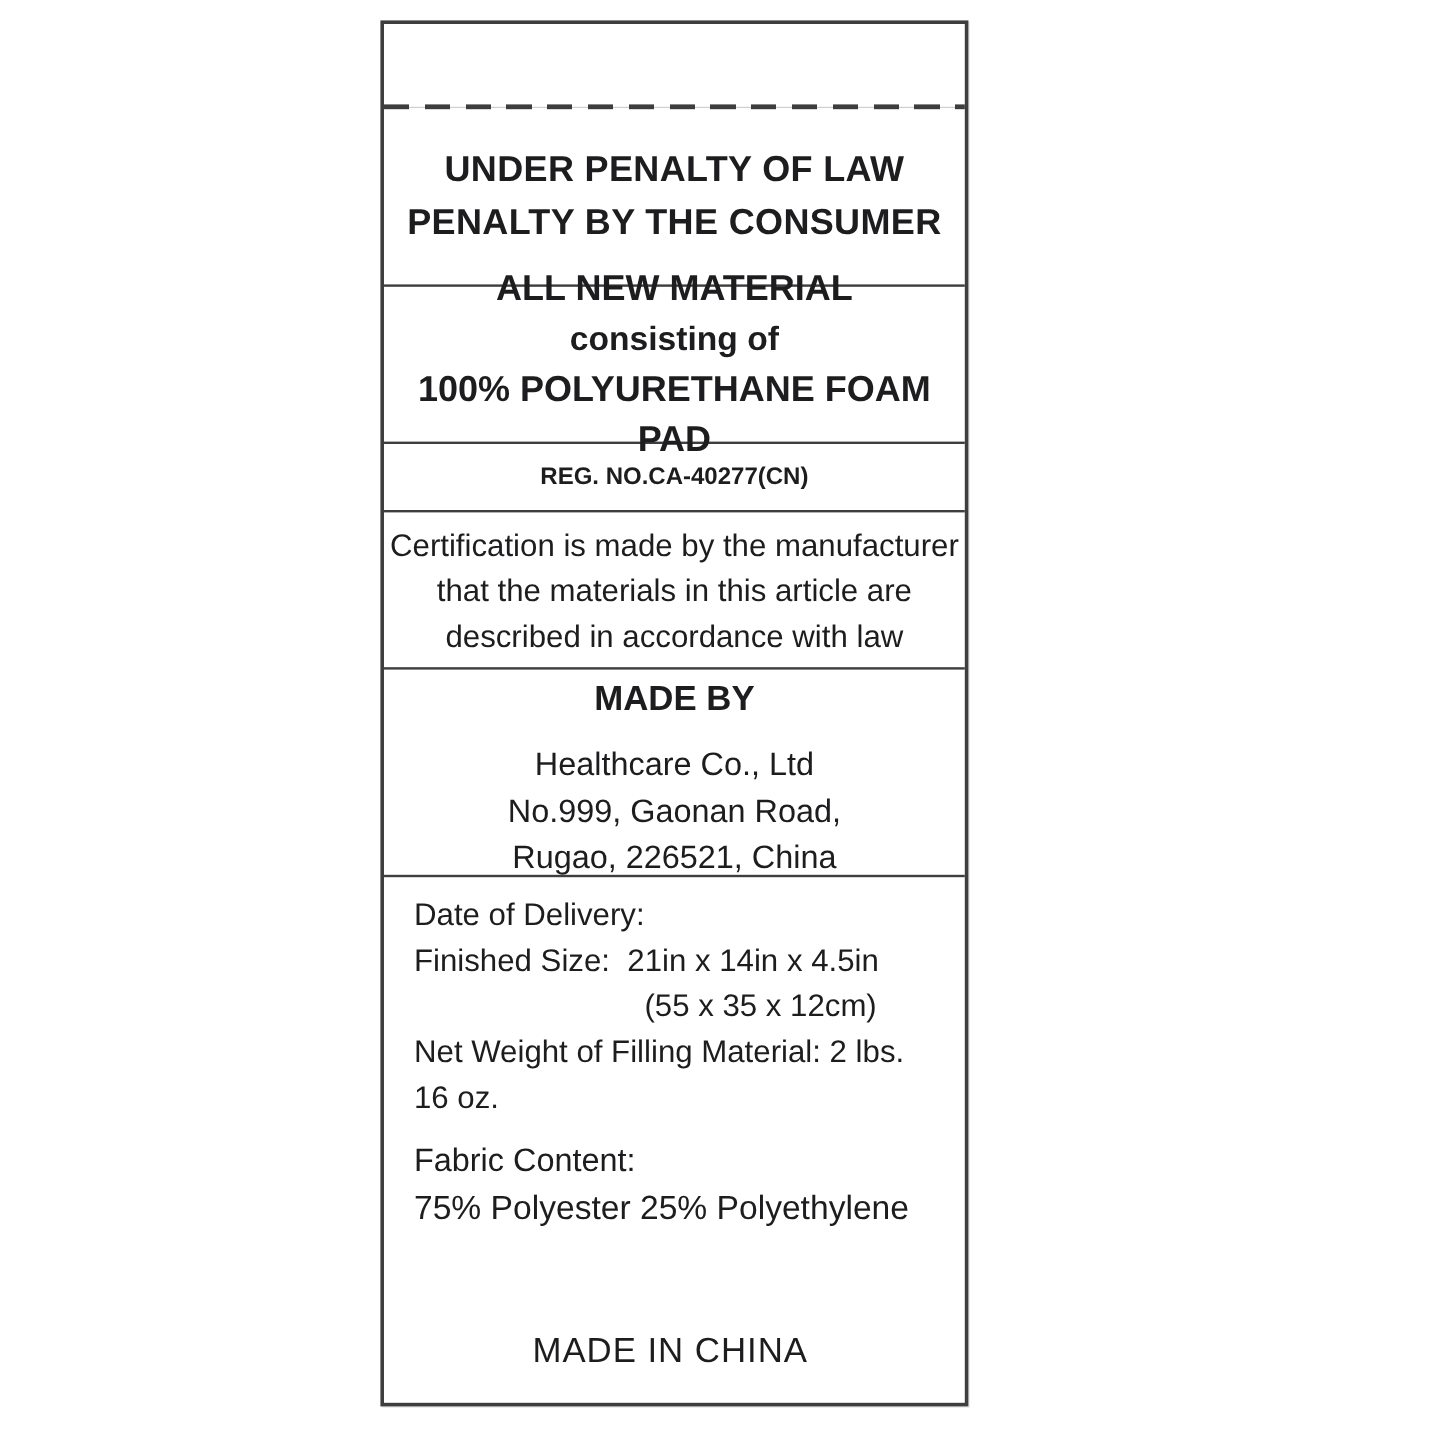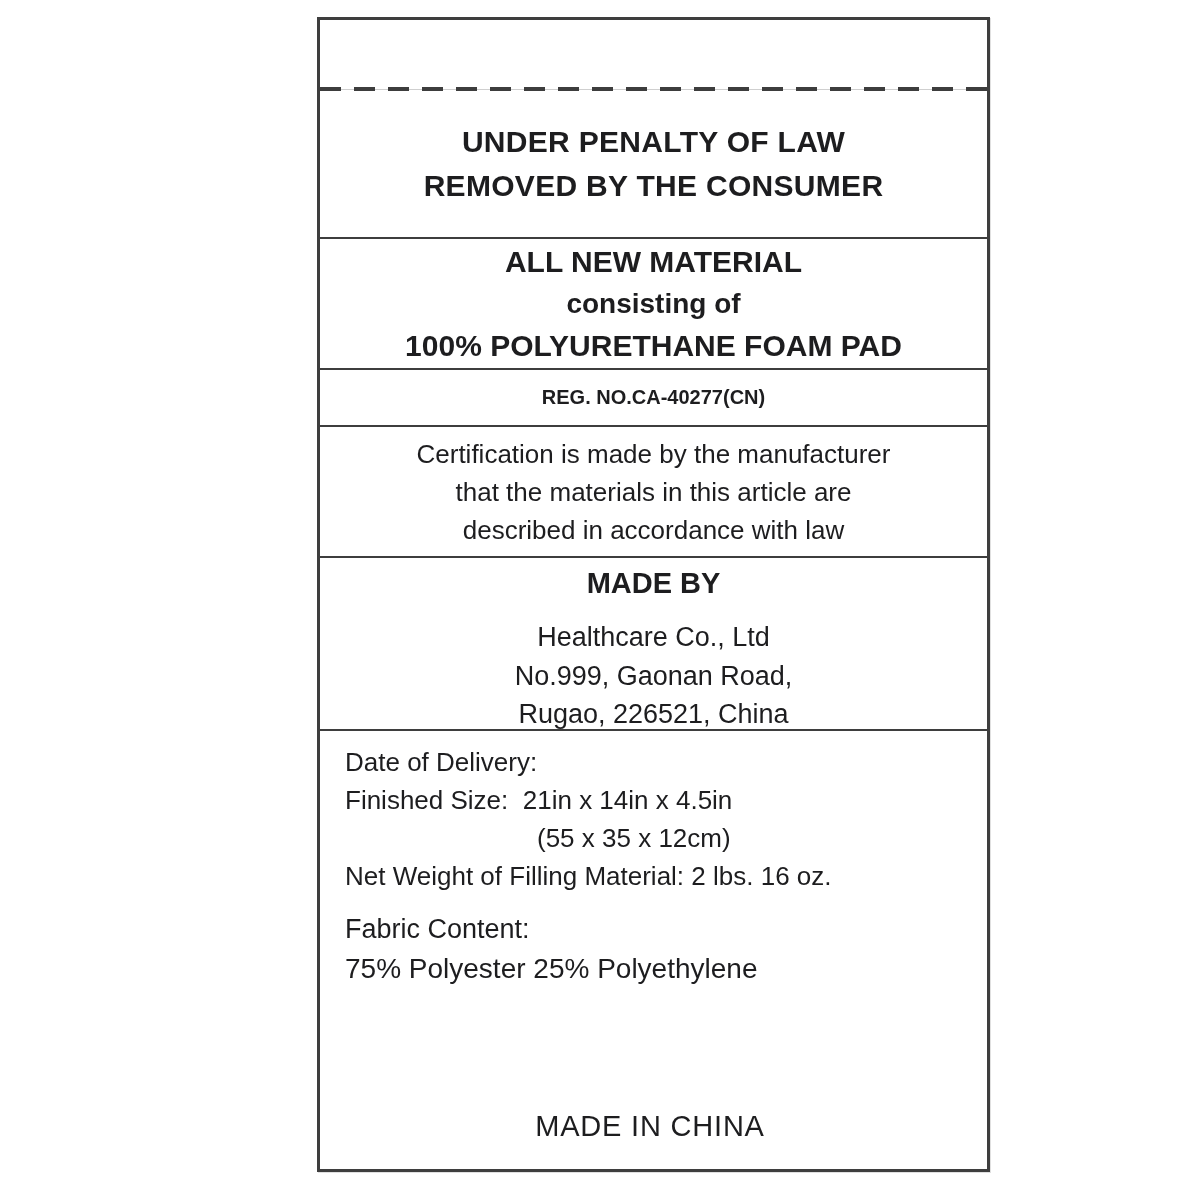--- a/index.html
+++ b/index.html
@@ -11,21 +11,21 @@
   html,body{width:1200px;height:1200px;background:var(--bg);}
   body{
     font-family:"Liberation Sans","DejaVu Sans",sans-serif;
     color:var(--text);
     position:relative;
   }
   .canvas{position:absolute;inset:0;background:var(--bg);}
   .tag{
     position:absolute;
     left:317px;top:17px;
-    width:673px;height:1155px;
+    width:490px;height:1155px;
     border:3px solid var(--border);
     background:var(--bg);
     display:flex;flex-direction:column;
     box-shadow:1px 1px 0 rgba(0,0,0,0.12);
   }
   .sec{width:100%;flex:0 0 auto;display:flex;flex-direction:column;justify-content:center;text-align:center;}
   .sec.bordered{border-bottom:2px solid var(--border);}
 
   .sec-blank{height:67px;}
   .cut-line{
@@ -61,21 +61,21 @@
 
 <div class="canvas">
   <div class="tag">
 
     <div class="sec sec-blank"></div>
 
     <div class="cut-line"></div>
 
     <div class="sec sec-warning bordered">
       <div>UNDER PENALTY OF LAW</div>
-      <div>REMOVED BY THE CONSUMER</div>
+      <div>PENALTY BY THE CONSUMER</div>
     </div>
 
     <div class="sec sec-material bordered">
       <div>ALL NEW MATERIAL</div>
       <div class="mid-line">consisting of</div>
       <div>100% POLYURETHANE FOAM PAD</div>
     </div>
 
     <div class="sec sec-reg bordered">
       <div>REG. NO.CA-40277(CN)</div>

